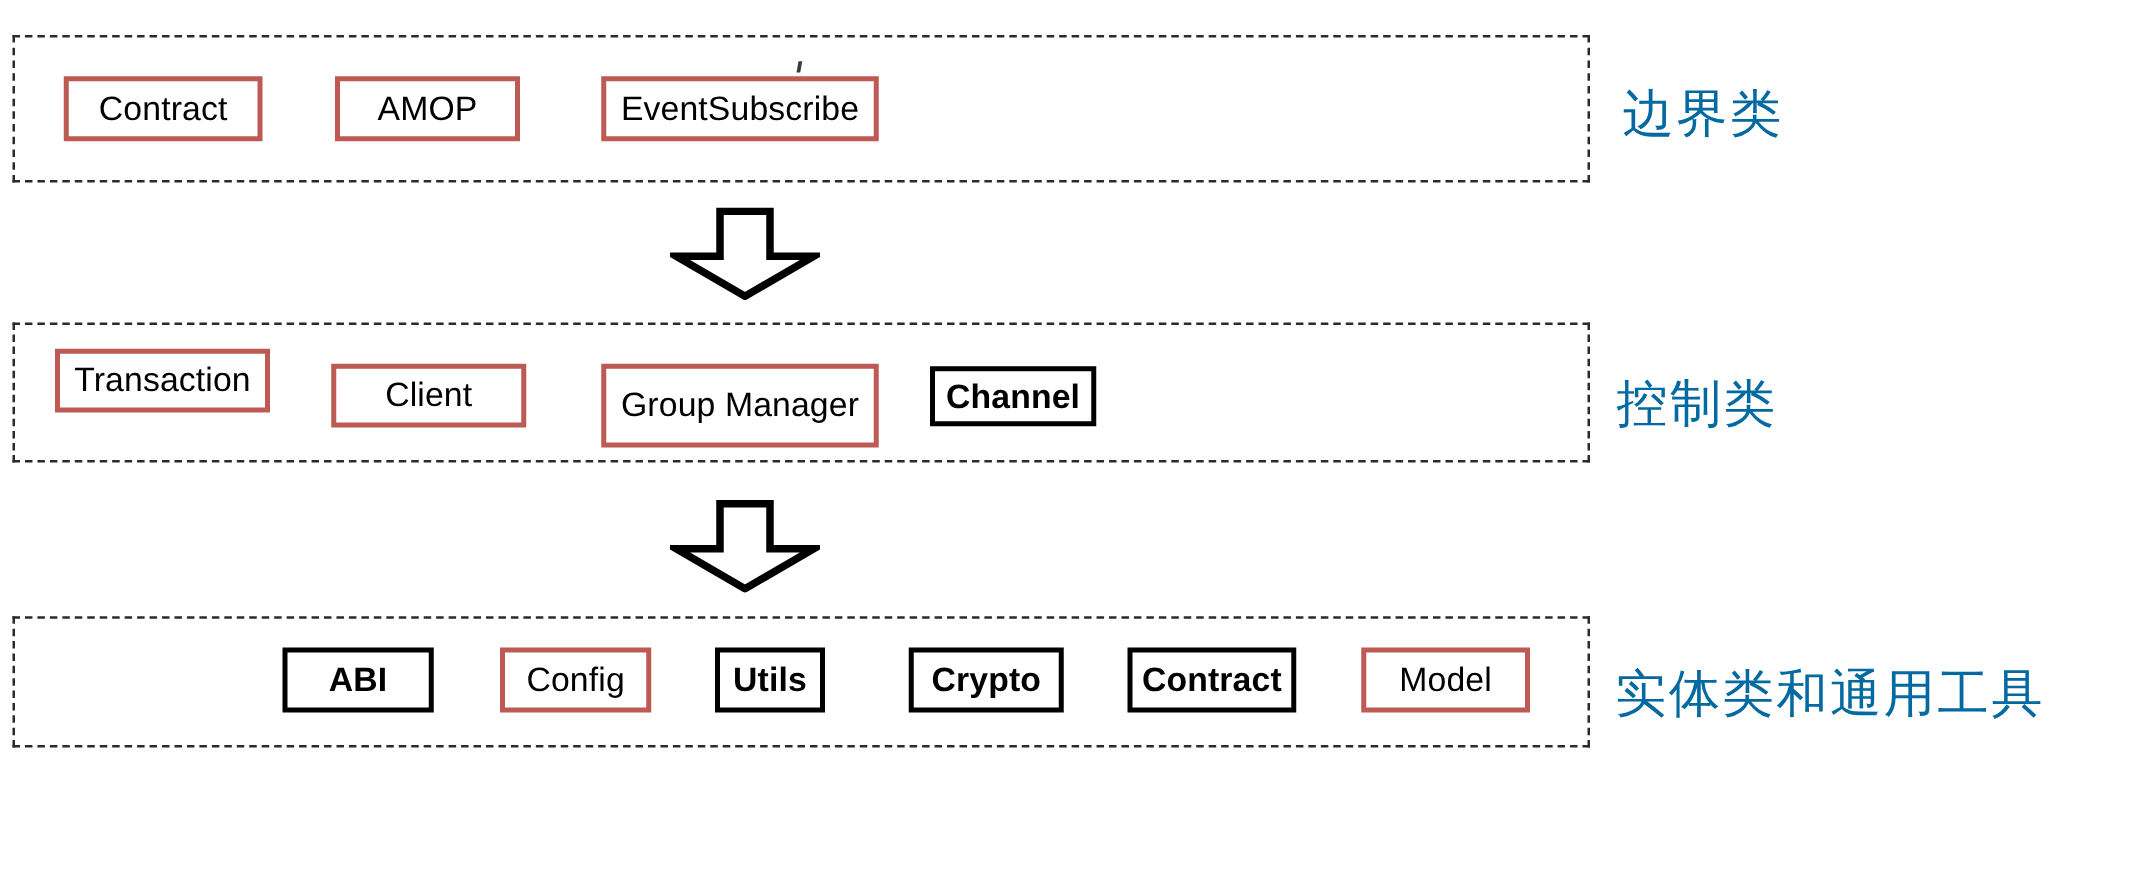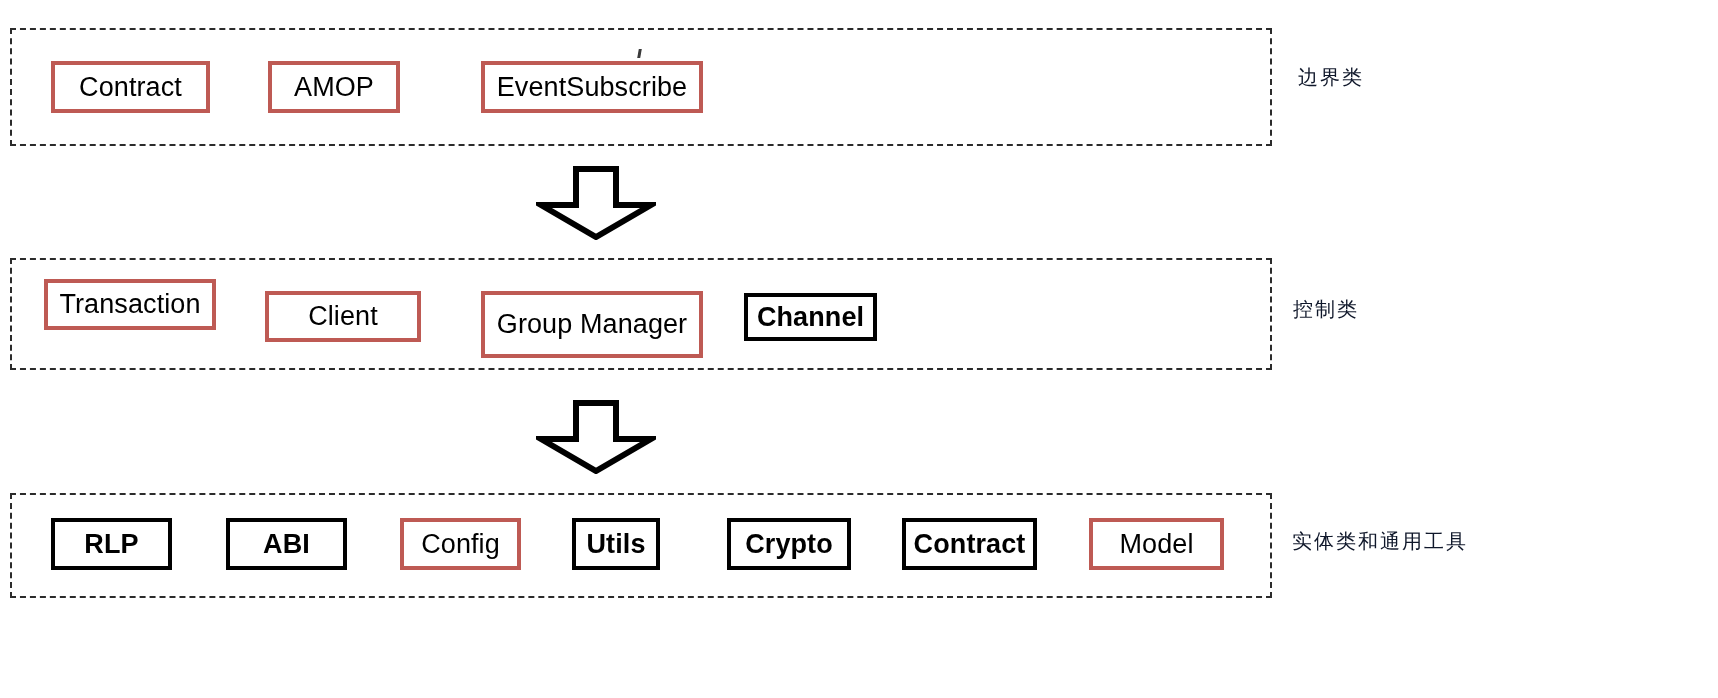--- a/index.html
+++ b/index.html
@@ -42,22 +42,22 @@
     letter-spacing: 0.1px;
     white-space: nowrap;
   }
   .module.red   { border-color: #BE5A54; }
   .module.black { border-color: #000000; font-weight: bold; }
 
   
   .layer-label {
     position: absolute;
     font-family: Liberation Mono, monospace;
-    font-size: 20px;
-    color: #0f172a;
+    font-size: 41px;
+    color: #0369a1;
     white-space: nowrap;
     letter-spacing: 2px;
   }
 
   
   .arrow {
     position: absolute;
   }
 
   
@@ -73,21 +73,21 @@
 <body>
 
 <div id="canvas">
 
   <div class="layer" style="left:10px; top:28px; width:1262px; height:118px;"></div>
 
   <div class="module red" style="left:51px; top:61px; width:159px; height:52px;">
     <span>Contract</span>
   </div>
 
-  <div class="module red" style="left:268px; top:61px; width:132px; height:52px;">
+  <div class="module red" style="left:268px; top:61px; width:148px; height:52px;">
     <span>AMOP</span>
   </div>
 
   <div class="module red" style="left:481px; top:61px; width:222px; height:52px;">
     <span>EventSubscribe</span>
   </div>
 
   <div class="tick-mark" style="left:638px; top:49px;"></div>
 
   <div class="layer-label" style="left:1298px; top:64px;">边界类</div>
@@ -115,23 +115,20 @@
   </div>
 
   <div class="layer-label" style="left:1293px; top:296px;">控制类</div>
 
   <svg class="arrow" style="left:536px; top:400px;" width="120" height="74" viewBox="0 0 120 74">
     <polygon points="40,3 80,3 80,39 115,39 60,71 5,39 40,39" fill="#ffffff" stroke="#000000" stroke-width="6" stroke-linejoin="miter"></polygon>
   </svg>
 
   <div class="layer" style="left:10px; top:493px; width:1262px; height:105px;"></div>
 
-  <div class="module black" style="left:51px; top:518px; width:121px; height:52px;">
-    <span>RLP</span>
-  </div>
 
   <div class="module black" style="left:226px; top:518px; width:121px; height:52px;">
     <span>ABI</span>
   </div>
 
   <div class="module red" style="left:400px; top:518px; width:121px; height:52px;">
     <span>Config</span>
   </div>
 
   <div class="module black" style="left:572px; top:518px; width:88px; height:52px;">

